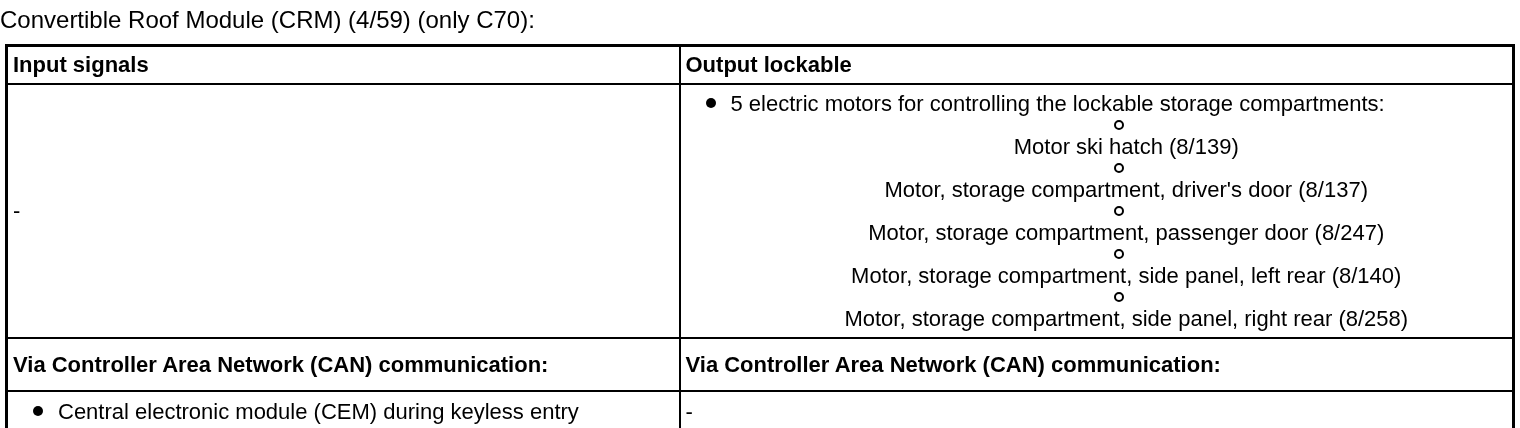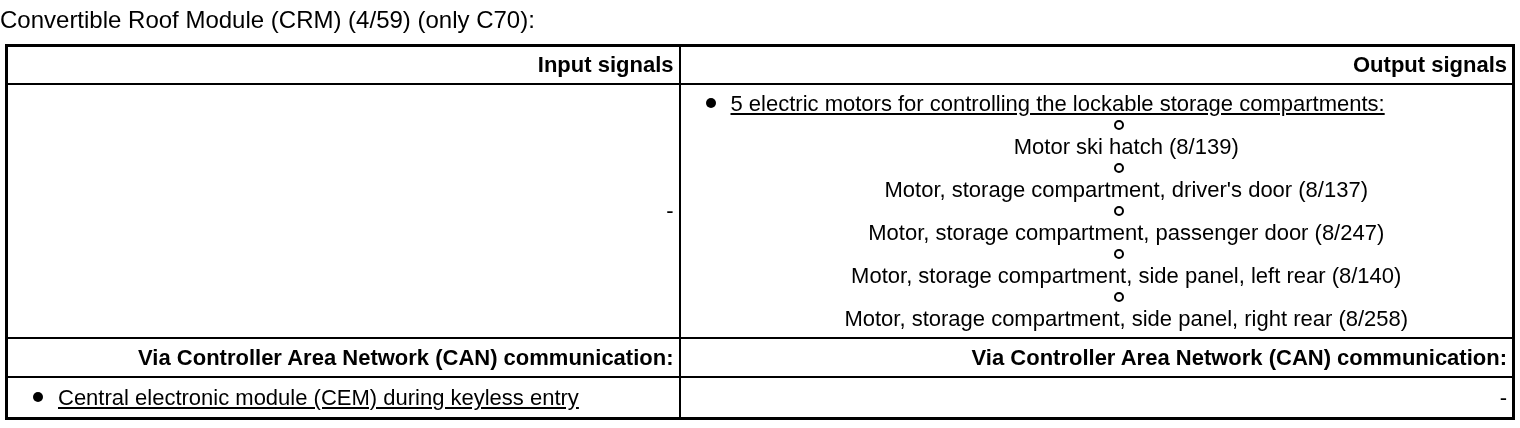--- a/index.html
+++ b/index.html
@@ -31,38 +31,38 @@
     margin-top: 9px;
     width: 1507px;
     border: 3px solid var(--fg, #000000);
   }
   col.input-col  { width: 673px; }
   col.output-col { width: 834px; }
   th, td {
     border: 2px solid var(--fg, #000000);
     padding: 2px 5px;
     vertical-align: middle;
-    text-align: right;
+    text-align: left;
     font-size: 22px;
     line-height: 27px;
     overflow: hidden;
   }
   th { font-weight: 700; }
   tr.r-header  { height: 38px; }
   tr.r-direct  { height: 37px; }
   tr.r-content { height: 204px; }
-  tr.r-can     { height: 39px; }
+  tr.r-can     { height: 53px; }
   tr.r-bottom  { height: 42px; border-radius: 13px; }
   .bold { font-weight: 700; }
   .bline {
     display: flex;
     align-items: center;
     line-height: 33px;
   }
-  .lvl1 { margin-left: 20px; text-decoration: underline; }
+  .lvl1 { margin-left: 20px; }
   .lvl2 { margin-left: 60px; flex-direction: column; }
   .dot {
     width: 10px;
     height: 10px;
     border-radius: 50%;
     background: var(--fg, #000000);
     margin-right: 15px;
     flex: none;
   }
   .ring {
@@ -83,21 +83,21 @@
 
 <table class="signals">
   <colgroup>
     <col class="input-col">
     <col class="output-col">
   </colgroup>
 
   <tbody>
       <tr class="r-header">
     <th>Input signals</th>
-    <th>Output signals</th>
+    <th>Output lockable</th>
   </tr>
 
 
   <tr class="r-content">
     <td class="dash-cell">-</td>
     <td>
       <div class="bline lvl1">
         <span class="dot"></span>
         <span>5 electric motors for controlling the lockable storage compartments:</span>
       </div>

